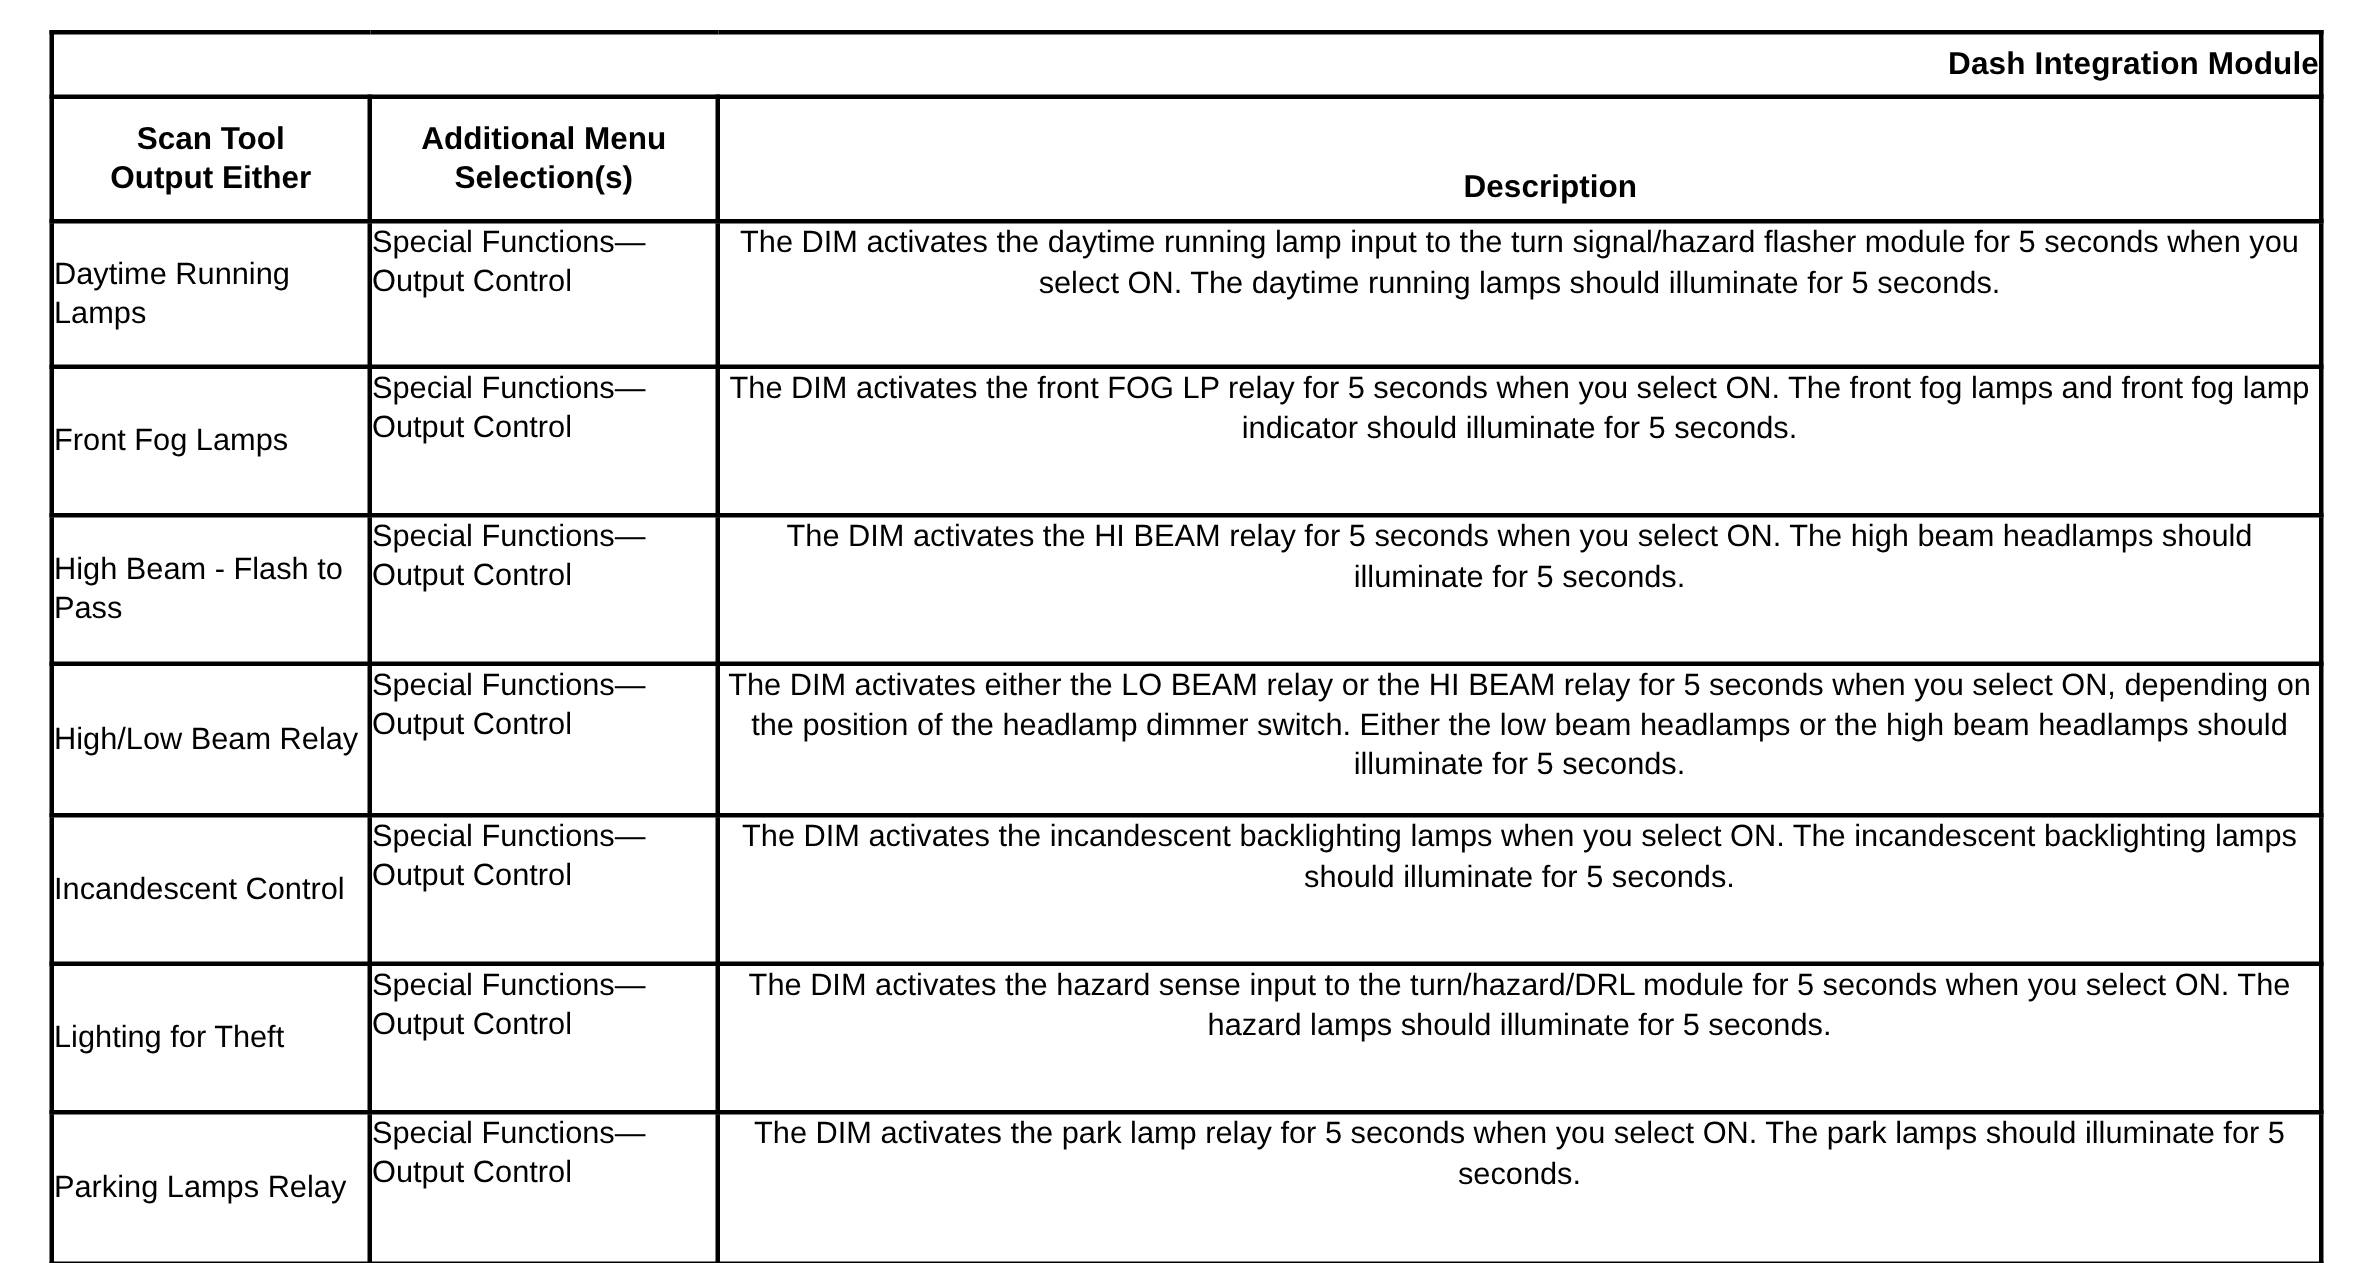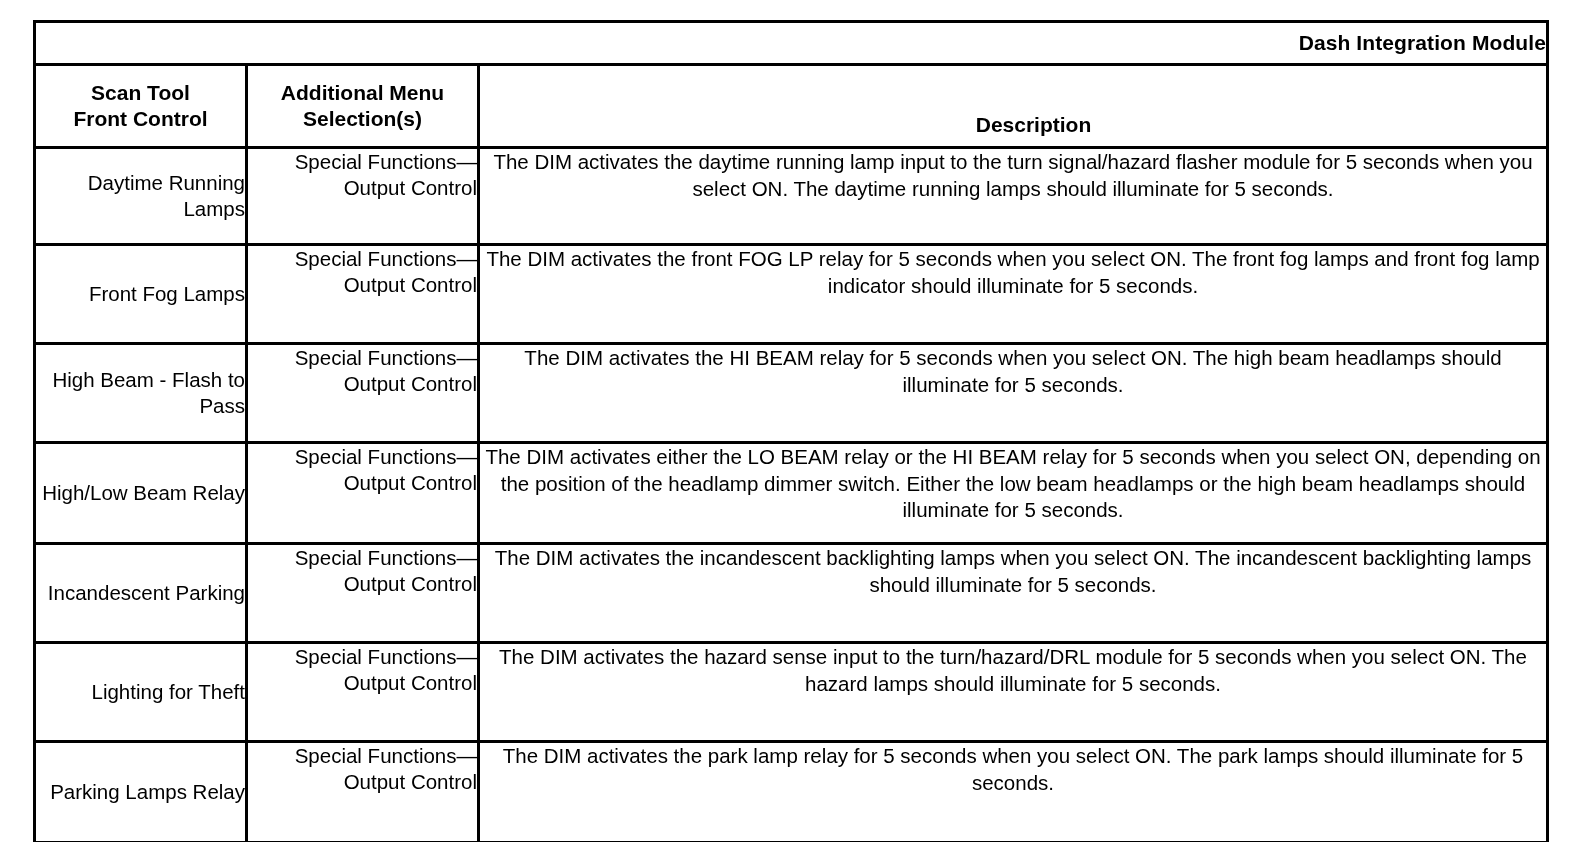--- a/index.html
+++ b/index.html
@@ -63,29 +63,29 @@
     padding-left: 41px;
   }
   
   .col-scan   { width: 212px; }
   .col-menu   { width: 232px; }
   .col-desc   { width: 1069px; }
 
   
   .cell-scan {
     vertical-align: middle;
-    text-align: right;
+    text-align: left;
     font-size: 20.5px;
     line-height: 1.26;
     padding: 2px 4px 2px 9px;
     margin-left: 16px;
   }
   .cell-menu {
     vertical-align: top;
-    text-align: right;
+    text-align: left;
     font-size: 20.5px;
     line-height: 1.26;
     padding: 5px 4px 4px 7px;
     margin-top: 31px;
   }
   .cell-desc {
     vertical-align: top;
     text-align: center;
     font-size: 20.5px;
     line-height: 1.30;
@@ -111,21 +111,21 @@
         <col class="col-menu">
         <col class="col-desc">
       </colgroup>
       <tbody>
         <tr>
           <td class="title-cell" colspan="3">Dash Integration Module</td>
         </tr>
         <tr>
           <td class="head-cell">
             <span>Scan Tool</span><br>
-            <span>Front Control</span>
+            <span>Output Either</span>
           </td>
           <td class="head-cell">
             <span>Additional Menu</span><br>
             <span>Selection(s)</span>
           </td>
           <td class="head-cell desc">Description</td>
         </tr>
 
         <tr class="r0">
           <td class="cell-scan">Daytime Running Lamps</td>
@@ -141,21 +141,21 @@
           <td class="cell-scan">High Beam - Flash to Pass</td>
           <td class="cell-menu">Special Functions—Output Control</td>
           <td class="cell-desc">The DIM activates the HI BEAM relay for 5 seconds when you select ON. The high beam headlamps should illuminate for 5 seconds.</td>
         </tr>
         <tr class="r3">
           <td class="cell-scan">High/Low Beam Relay</td>
           <td class="cell-menu">Special Functions—Output Control</td>
           <td class="cell-desc">The DIM activates either the LO BEAM relay or the HI BEAM relay for 5 seconds when you select ON, depending on the position of the headlamp dimmer switch. Either the low beam headlamps or the high beam headlamps should illuminate for 5 seconds.</td>
         </tr>
         <tr class="r4">
-          <td class="cell-scan">Incandescent Parking</td>
+          <td class="cell-scan">Incandescent Control</td>
           <td class="cell-menu">Special Functions—Output Control</td>
           <td class="cell-desc">The DIM activates the incandescent backlighting lamps when you select ON. The incandescent backlighting lamps should illuminate for 5 seconds.</td>
         </tr>
         <tr class="r5">
           <td class="cell-scan">Lighting for Theft</td>
           <td class="cell-menu">Special Functions—Output Control</td>
           <td class="cell-desc">The DIM activates the hazard sense input to the turn/hazard/DRL module for 5 seconds when you select ON. The hazard lamps should illuminate for 5 seconds.</td>
         </tr>
         <tr class="r6">
           <td class="cell-scan">Parking Lamps Relay</td>

